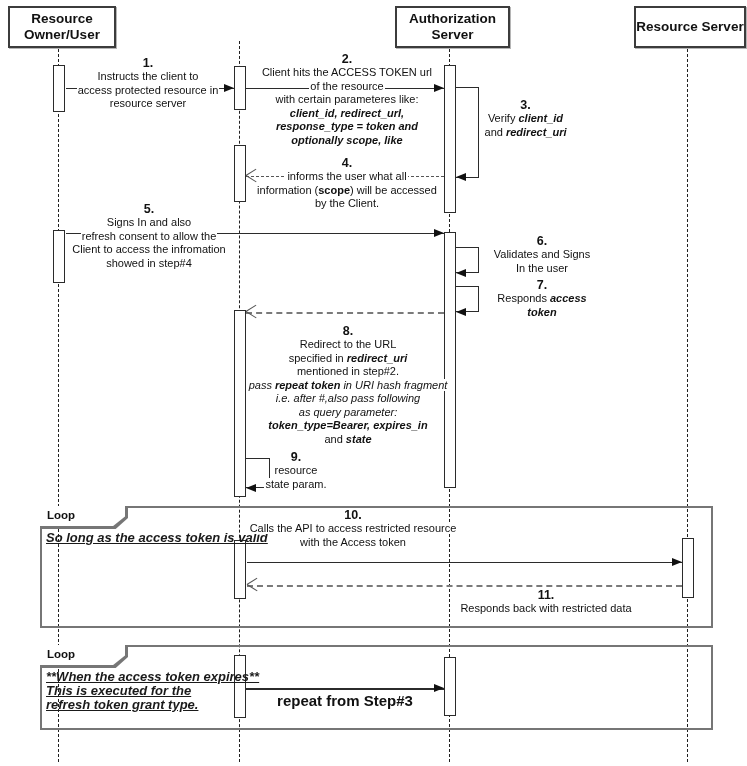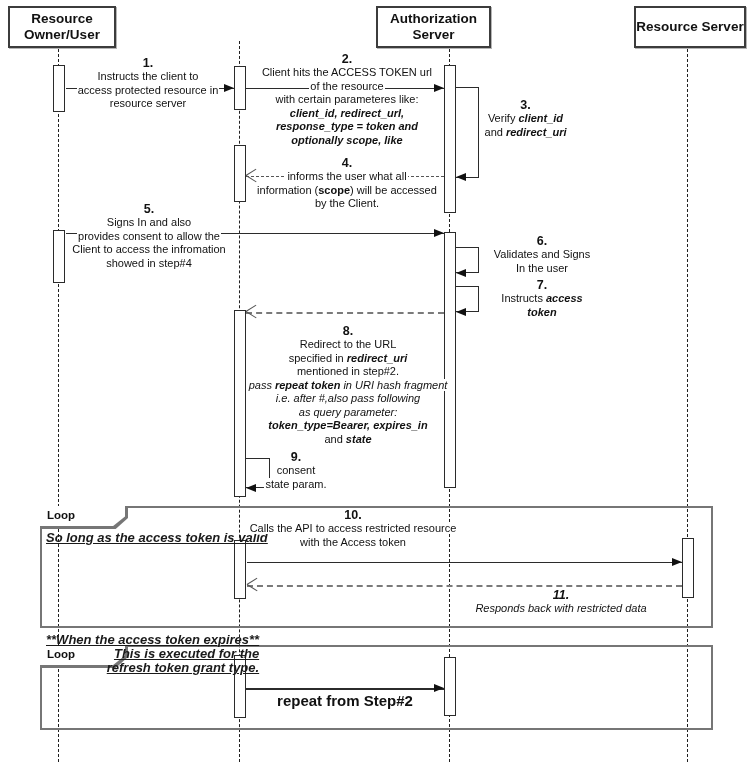--- a/index.html
+++ b/index.html
@@ -62,30 +62,30 @@
       <div class="tab-in"></div>
     </div>
   <div class="tab-label" style="left:47px;top:509px;">Loop</div>
   <div class="guard" style="left:46px;top:531px;">So long as the access token is valid</div>
 
   <div class="frame" style="left:40px;top:645px;width:673px;height:85px;"></div>
   <div class="tab" style="left:40px;top:645px;">
       <div class="tab-in"></div>
     </div>
   <div class="tab-label" style="left:47px;top:648px;">Loop</div>
-  <div class="guard" style="left:46px;top:633px;text-align:right;">
+  <div class="guard" style="left:46px;top:670px;">
     <div>**When the access token expires**</div>
     <div>This is  executed for the</div>
     <div>refresh token grant type.</div>
   </div>
 
   <div class="actor" style="left:8px;top:6px;width:104px;height:38px;">
       <span>Resource Owner/User</span>
     </div>
-  <div class="actor" style="left:376px;top:6px;width:111px;height:38px;">
+  <div class="actor" style="left:395px;top:6px;width:111px;height:38px;">
       <span>Authorization Server</span>
     </div>
   <div class="actor" style="left:634px;top:6px;width:108px;height:38px;">
       <span>Resource Server</span>
     </div>
 
   <div class="act" style="left:53px;top:65px;height:47px;"></div>
   <div class="act" style="left:53px;top:230px;height:53px;"></div>
   <div class="act" style="left:234px;top:66px;height:44px;"></div>
   <div class="act" style="left:234px;top:145px;height:57px;"></div>
@@ -159,61 +159,61 @@
   <div class="lbl" style="left:252px;top:156px;width:190px;">
     <div class="ln num"><span class="bg">4.</span></div>
     <div class="ln"><span class="bg">informs the user what all</span></div>
     <div class="ln"><span class="bg"><span>information (</span><span class="b">scope</span><span>) will be accessed</span></span></div>
     <div class="ln"><span class="bg">by the Client.</span></div>
   </div>
 
   <div class="lbl" style="left:58px;top:202px;width:182px;">
     <div class="ln num"><span class="bg">5.</span></div>
     <div class="ln"><span class="bg">Signs In and also</span></div>
-    <div class="ln"><span class="bg">provides consent to allow the</span></div>
+    <div class="ln"><span class="bg">refresh consent to allow the</span></div>
     <div class="ln"><span class="bg">Client to access the infromation</span></div>
     <div class="ln"><span class="bg">showed in step#4</span></div>
   </div>
 
   <div class="lbl" style="left:487px;top:234px;width:110px;">
     <div class="ln num"><span class="bg">6.</span></div>
     <div class="ln"><span class="bg">Validates and Signs</span></div>
     <div class="ln"><span class="bg">In the user</span></div>
   </div>
 
   <div class="lbl" style="left:487px;top:278px;width:110px;">
     <div class="ln num"><span class="bg">7.</span></div>
-    <div class="ln"><span class="bg"><span>Instructs </span><span class="bi">access</span></span></div>
+    <div class="ln"><span class="bg"><span>Responds </span><span class="bi">access</span></span></div>
     <div class="ln bi"><span class="bg">token</span></div>
   </div>
 
   <div class="lbl" style="left:242px;top:324px;width:212px;">
     <div class="ln num"><span class="bg">8.</span></div>
     <div class="ln"><span class="bg">Redirect to the URL</span></div>
     <div class="ln"><span class="bg"><span>specified in </span><span class="bi">redirect_uri</span></span></div>
     <div class="ln"><span class="bg">mentioned in step#2.</span></div>
     <div class="ln it"><span class="bg"><span>pass </span><span class="bi">repeat token</span><span> in URI hash fragment</span></span></div>
     <div class="ln it"><span class="bg">i.e. after #,also pass following</span></div>
     <div class="ln it"><span class="bg">as query parameter:</span></div>
     <div class="ln bi"><span class="bg">token_type=Bearer, expires_in</span></div>
     <div class="ln"><span class="bg"><span>and </span><span class="bi">state</span></span></div>
   </div>
 
   <div class="lbl" style="left:250px;top:450px;width:92px;">
     <div class="ln num"><span class="bg">9.</span></div>
-    <div class="ln"><span class="bg">consent</span></div>
+    <div class="ln"><span class="bg">resource</span></div>
     <div class="ln"><span class="bg">state param.</span></div>
   </div>
 
   <div class="lbl" style="left:247px;top:508px;width:212px;">
     <div class="ln num"><span class="bg">10.</span></div>
     <div class="ln"><span class="bg">Calls the API to access restricted resource</span></div>
     <div class="ln"><span class="bg">with the Access token</span></div>
   </div>
 
-  <div class="lbl" style="left:455px;top:588px;width:212px;font-style:italic;">
+  <div class="lbl" style="left:440px;top:588px;width:212px;">
     <div class="ln num"><span class="bg">11.</span></div>
     <div class="ln"><span class="bg">Responds back with restricted data</span></div>
   </div>
 
-  <div class="repeat-lbl" style="left:255px;top:692px;width:180px;">repeat from Step#2</div>
+  <div class="repeat-lbl" style="left:255px;top:692px;width:180px;">repeat from Step#3</div>
 
 </div>
 
 </body></html>

